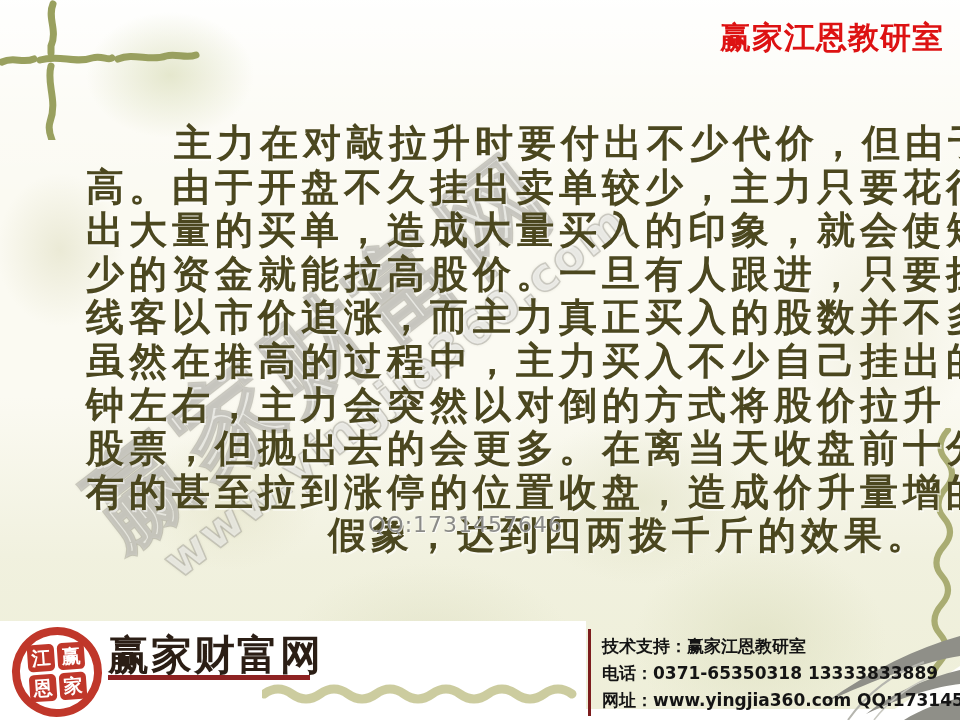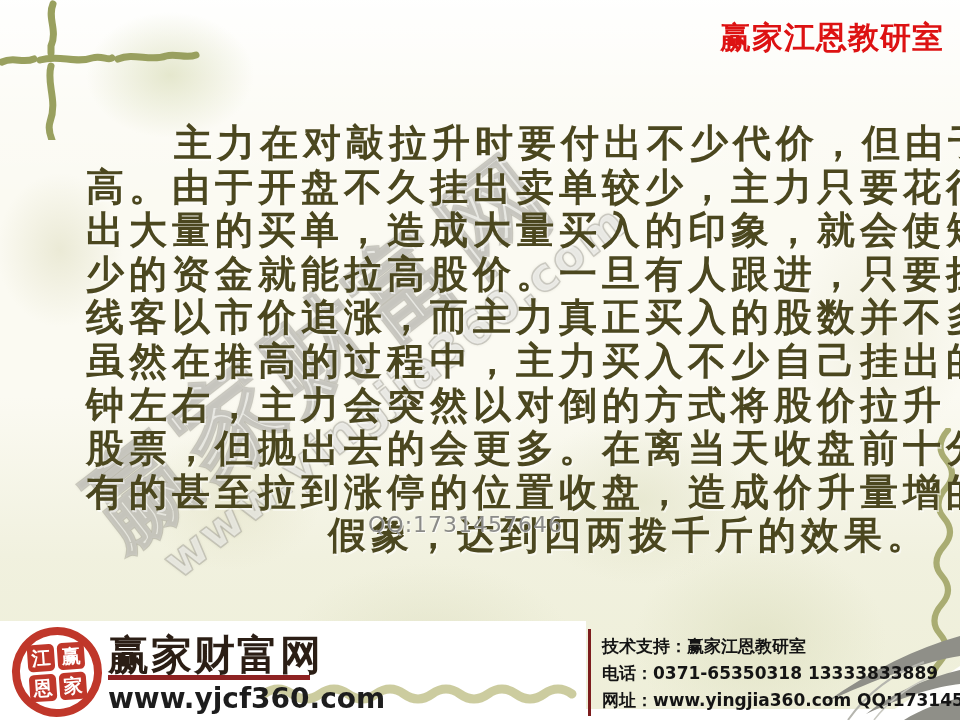--- a/index.html
+++ b/index.html
@@ -141,21 +141,20 @@
     <div class="seal-grid">
       <div class="seal-cell">江</div>
       <div class="seal-cell">赢</div>
       <div class="seal-cell">恩</div>
       <div class="seal-cell">家</div>
     </div>
   </div>
 
   <div class="footer-brand">赢家财富网</div>
   <div class="footer-redbar"></div>
-  <div class="footer-site">www.yjcf360.com</div>
 
   <div class="footer-sep"></div>
 
   <div class="support">
     <div>技术支持：赢家江恩教研室</div>
     <div>电话：0371-65350318 13333833889</div>
     <div>网址：www.yingjia360.com QQ:1731457646</div>
   </div>
 
 </div>

